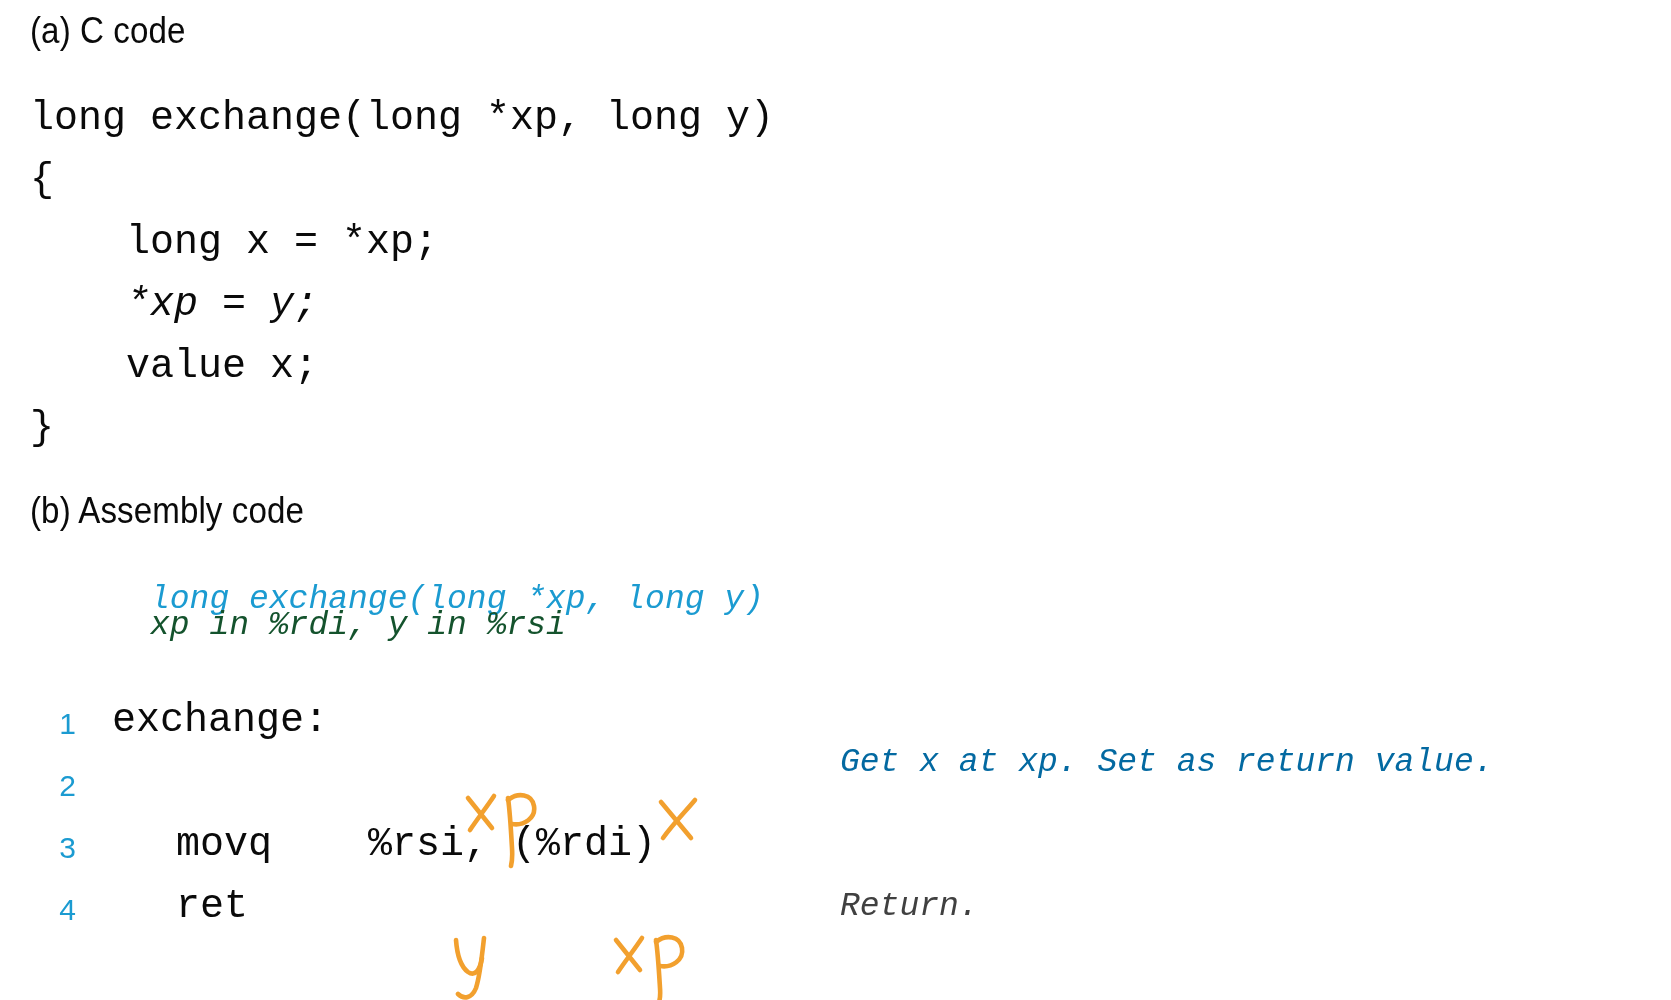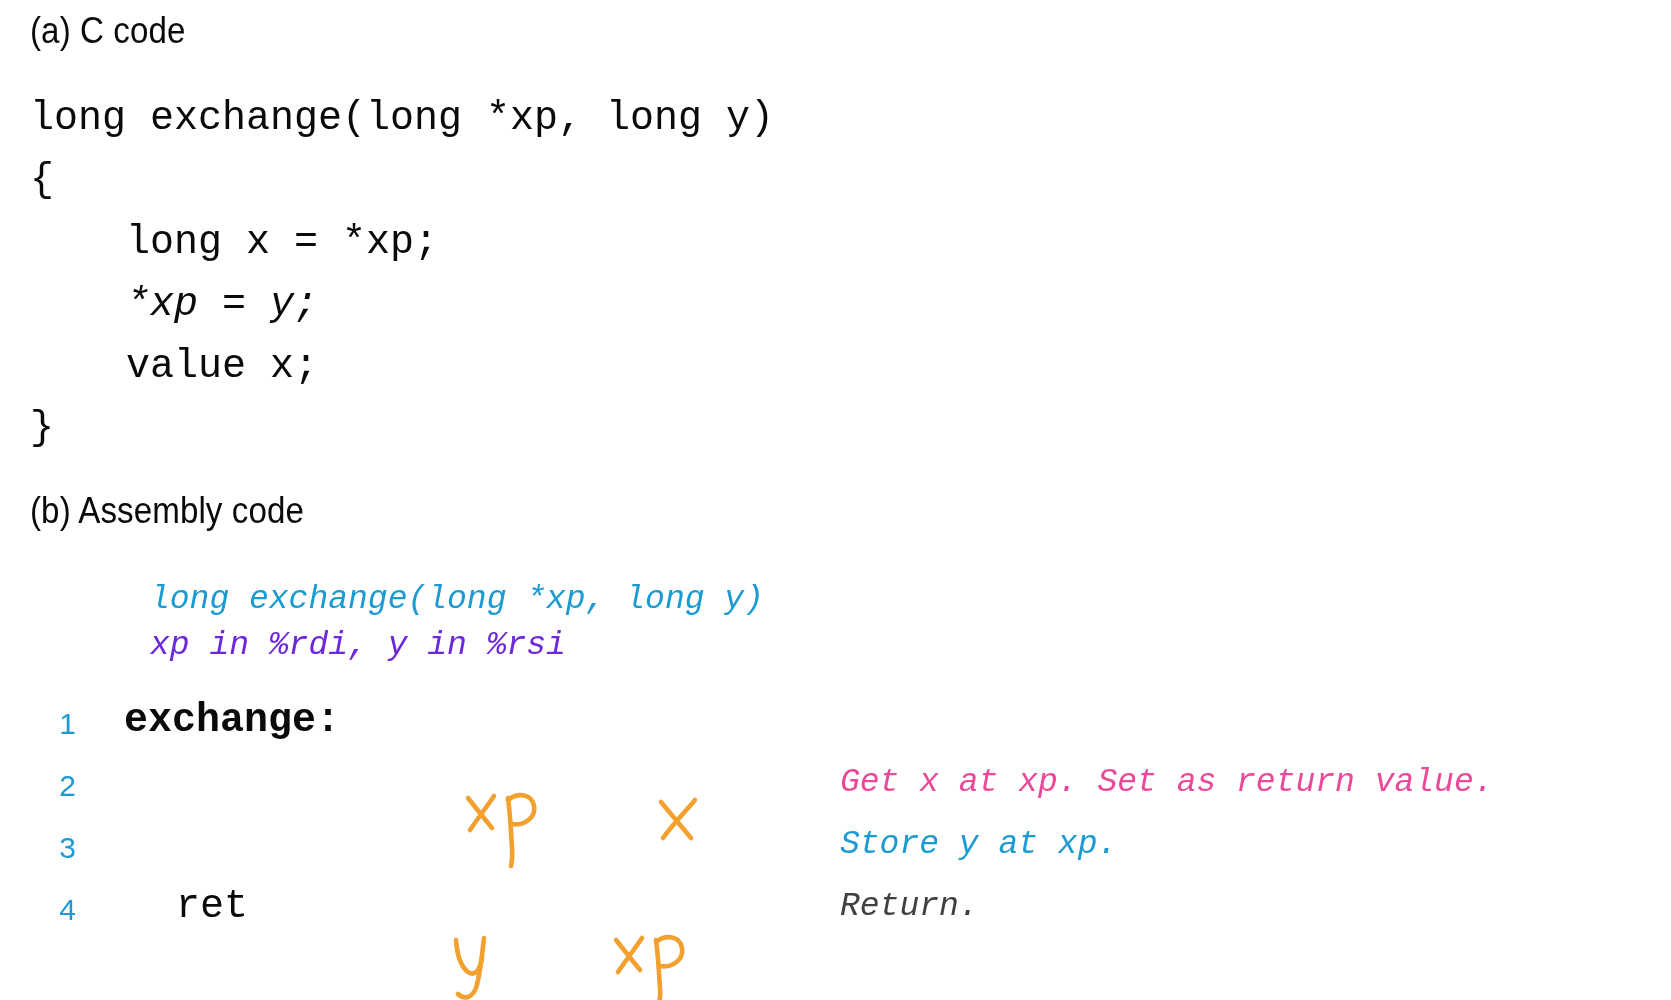--- a/index.html
+++ b/index.html
@@ -97,39 +97,39 @@
   <div class="code-line" style="left:30px; top:282px;font-style:italic;">    *xp = y;</div>
 
   <div class="code-line" style="left:30px; top:344px;">    value x;</div>
 
   <div class="code-line" style="left:30px; top:406px;">}</div>
 
   <div class="section-heading" style="left:30px; top:490px;">(b) Assembly code</div>
 
   <div class="comment" style="left:150px; top:581px; color:#1b9bd1;">long exchange(long *xp, long y)</div>
 
-  <div class="comment" style="left:150px; top:627px; color:#6d28d9;">xp in %rdi, y in %rsi</div>
+  <div class="comment" style="left:150px; top:607px; color:#14532d;">xp in %rdi, y in %rsi</div>
 
   <div class="line-number" style="left:42px; top:707px; color:#1b9bd1;">1</div>
 
   <div class="line-number" style="left:42px; top:769px; color:#1b9bd1;">2</div>
 
   <div class="line-number" style="left:42px; top:831px; color:#1b9bd1;">3</div>
 
   <div class="line-number" style="left:42px; top:893px; color:#1b9bd1;">4</div>
 
-  <div class="code-line" style="left:124px; top:698px;font-weight:bold;">exchange:</div>
+  <div class="code-line" style="left:112px; top:698px;">exchange:</div>
 
 
+  <div class="code-line" style="left:128px; top:822px;">  movq    %rsi, (%rdi)</div>
 
   <div class="code-line" style="left:128px; top:884px;">  ret</div>
 
-  <div class="comment" style="left:840px; top:764px; color:#ec4899;">Get x at xp. Set as return value.</div>
+  <div class="comment" style="left:840px; top:744px; color:#0369a1;">Get x at xp. Set as return value.</div>
 
-  <div class="comment" style="left:840px; top:826px; color:#1b9bd1;">Store y at xp.</div>
 
   <div class="comment" style="left:840px; top:888px; color:#404040;">Return.</div>
 
   <div class="handwritten" style="left:462px; top:694px;">
     <svg width="90" height="80" viewBox="0 0 90 80" aria-hidden="true">
       <g fill="none" stroke="#f2a02e" stroke-width="4.6" stroke-linecap="round" stroke-linejoin="round">
 
         <path d="M6 12 C14 22, 22 32, 30 42"></path>
         <path d="M32 10 C24 22, 16 32, 8 44"></path>
 

